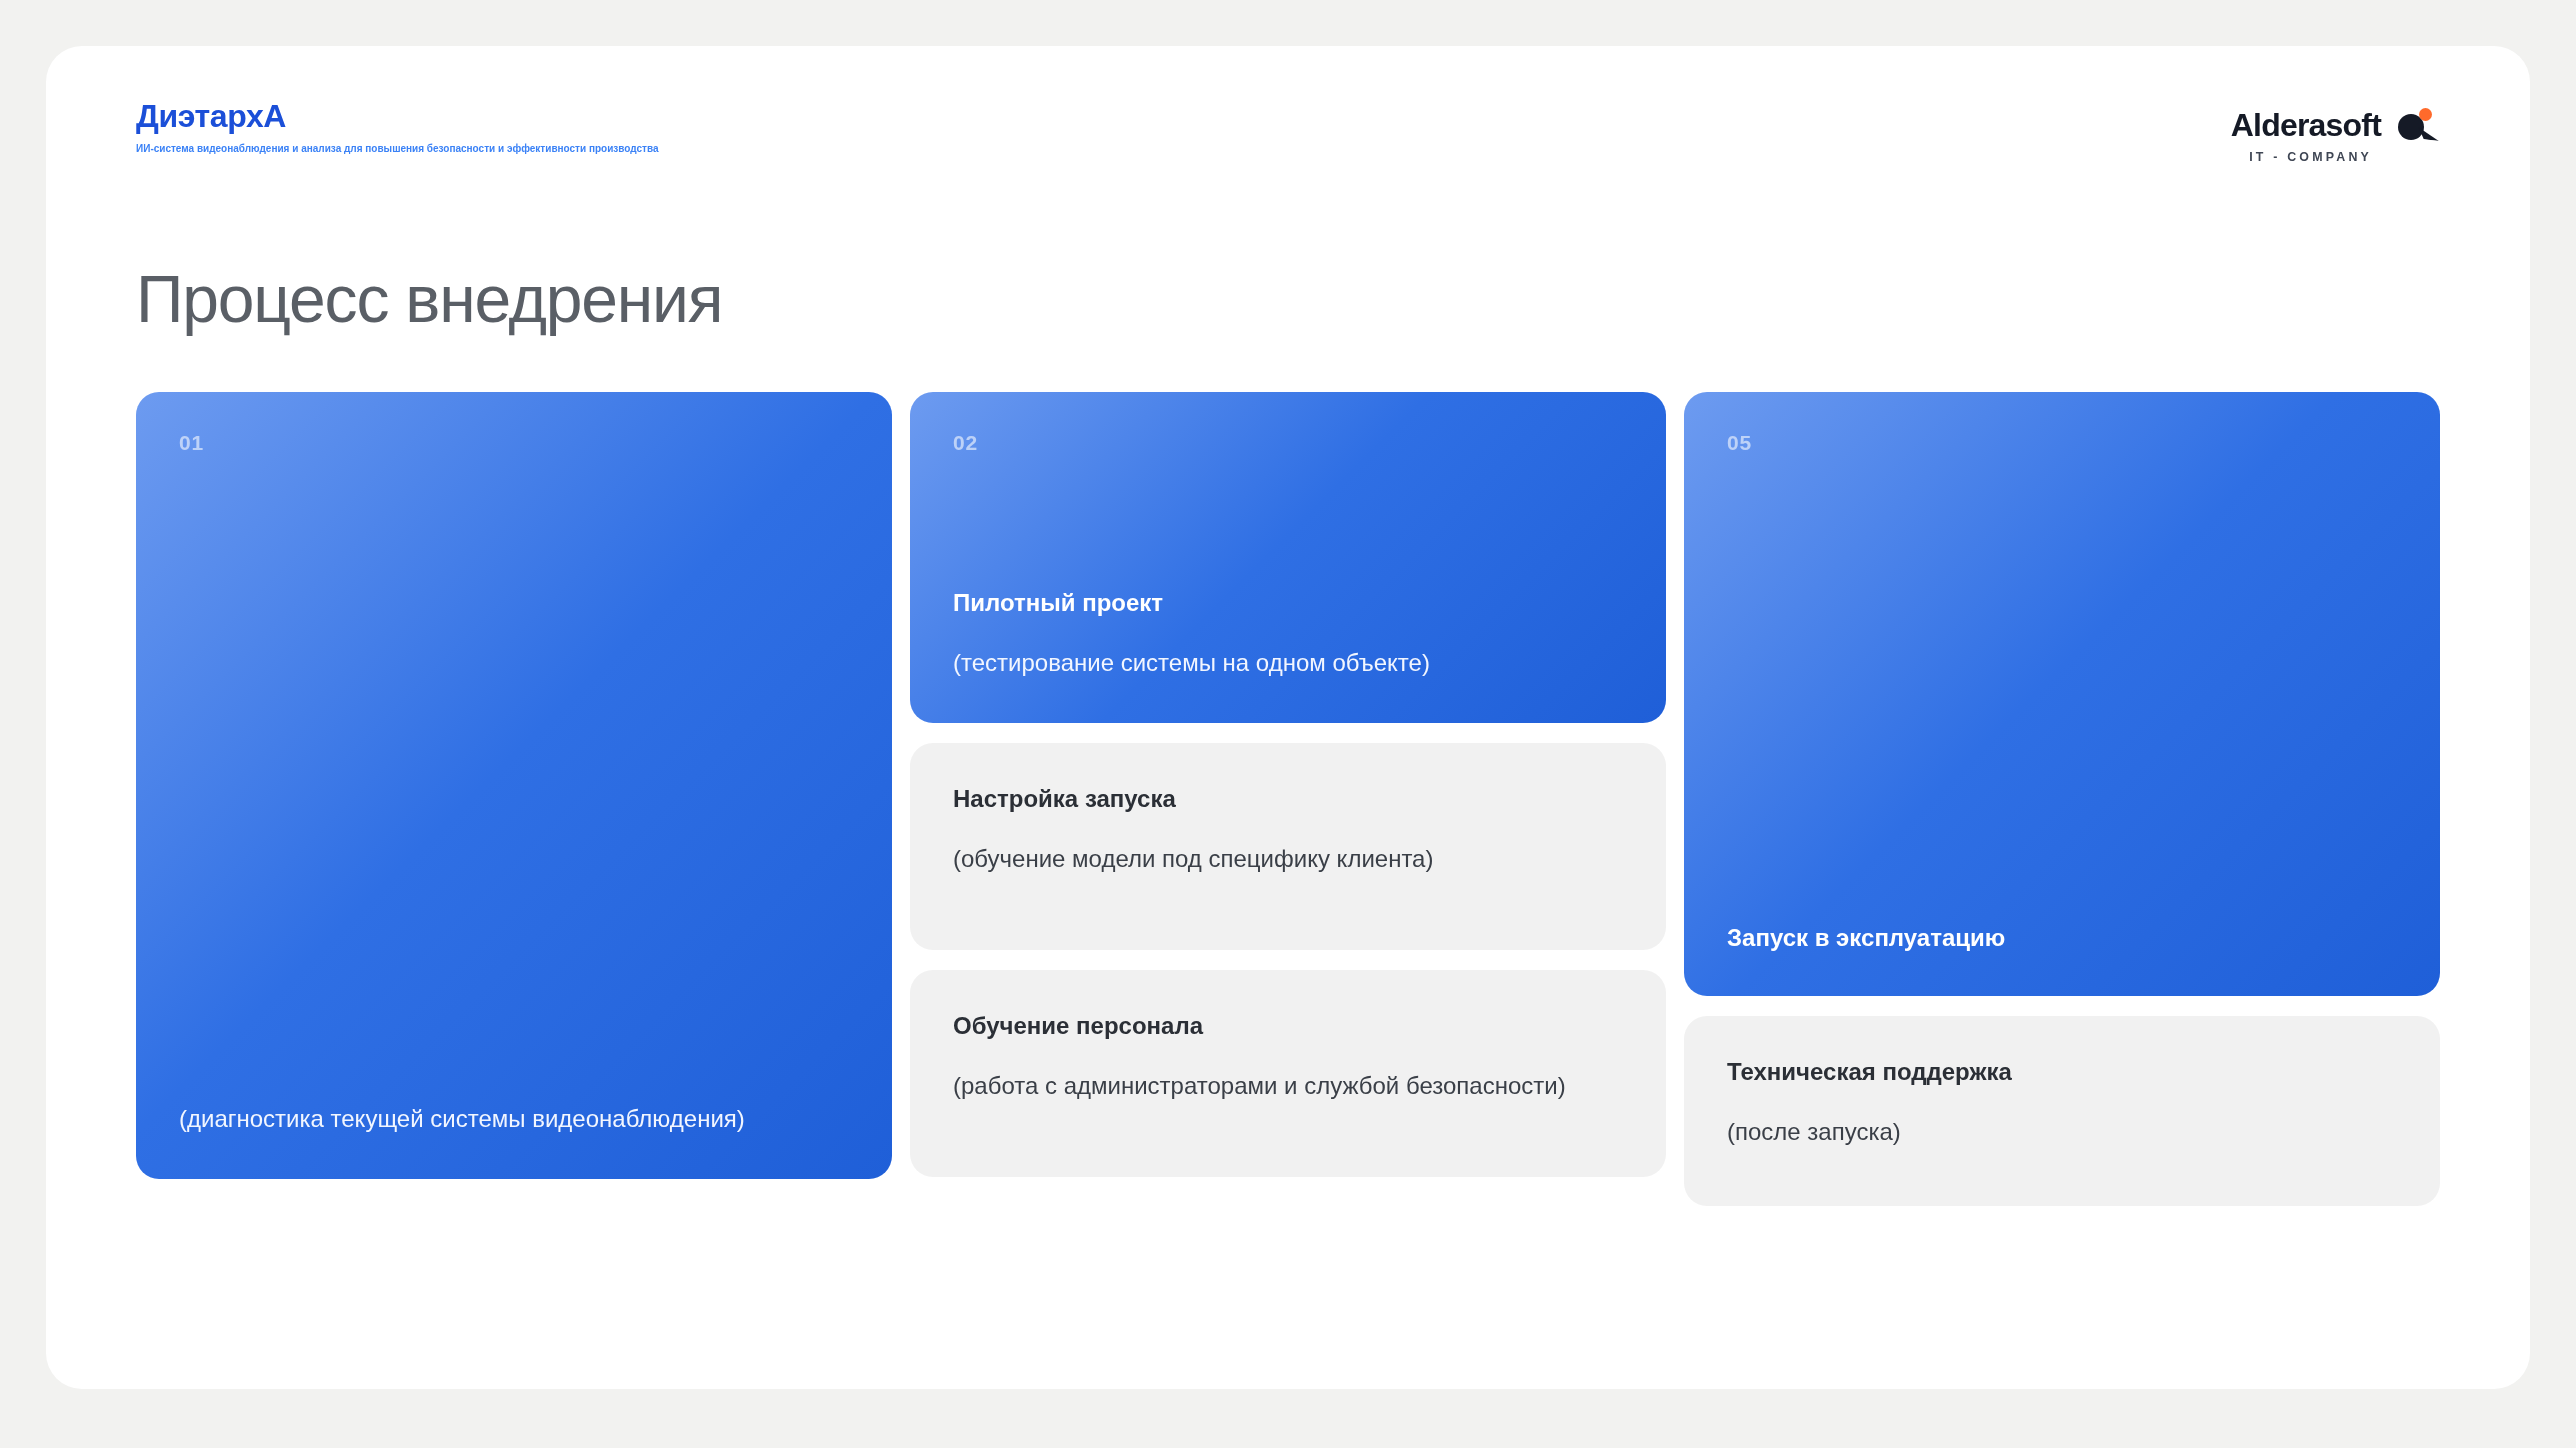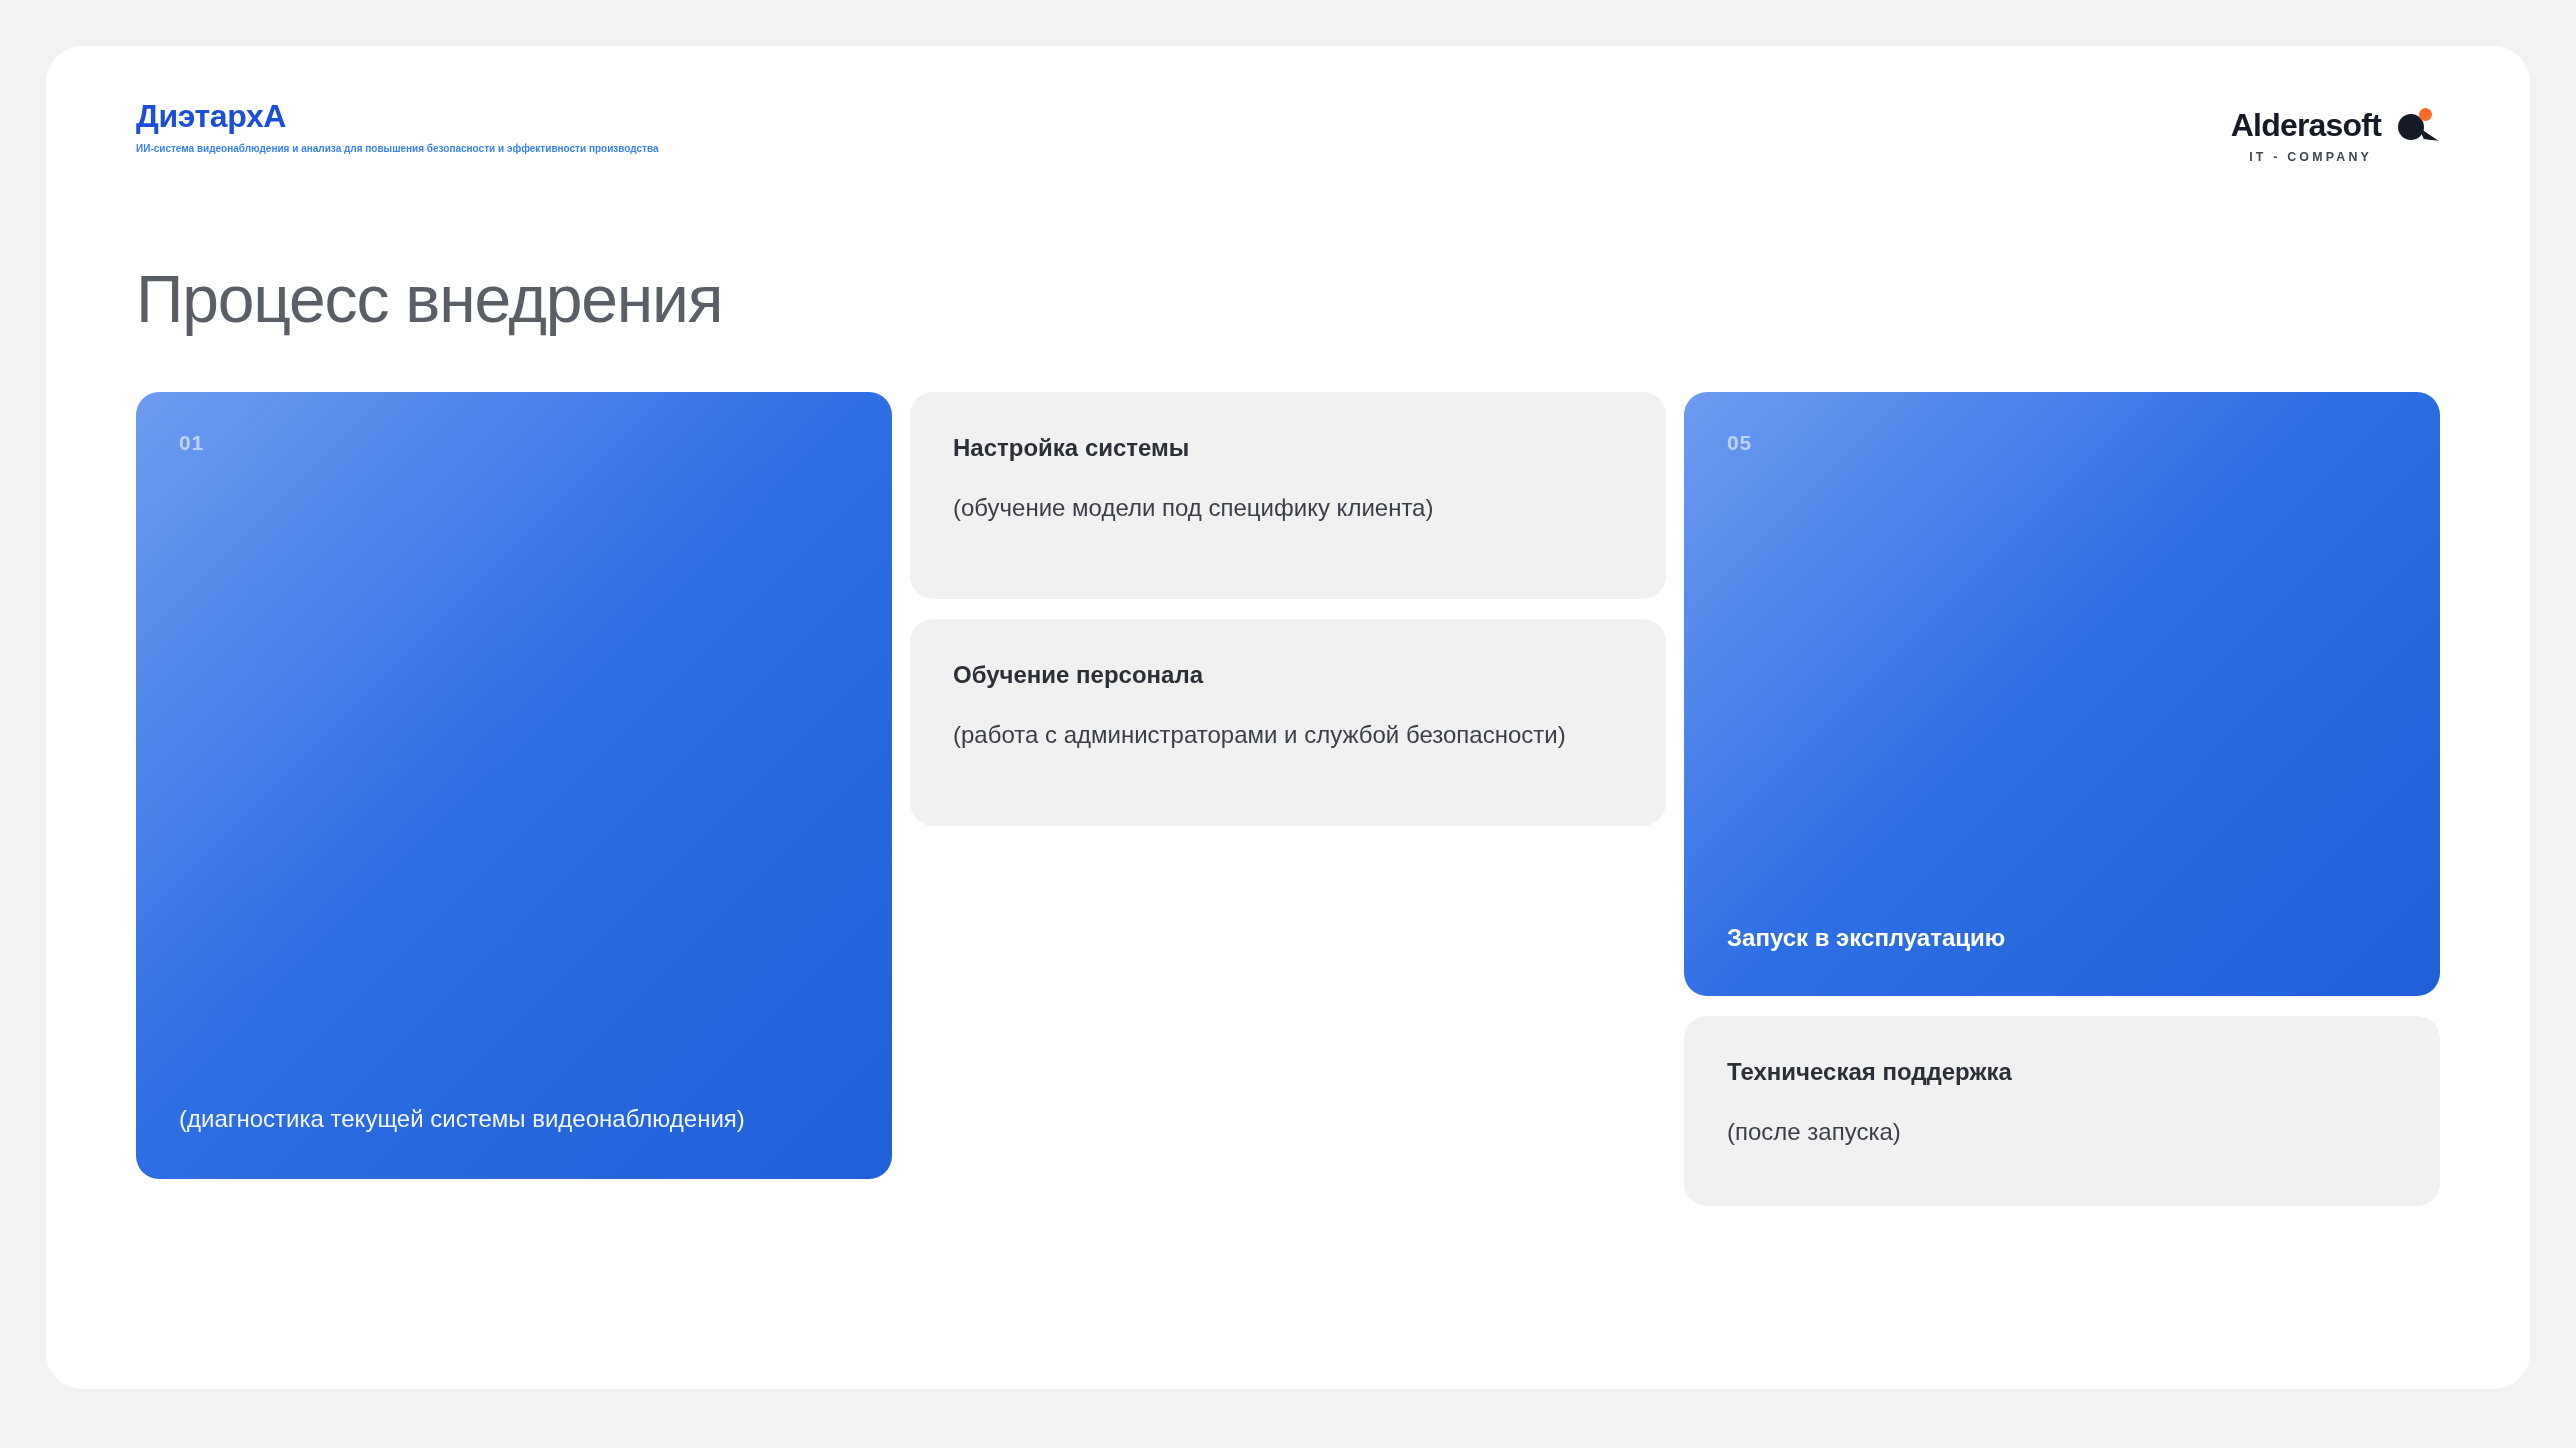--- a/index.html
+++ b/index.html
@@ -224,23 +224,29 @@
 
       <div class="column">
         <div class="card blue h-tall">
           <div class="card-num">01</div>
           <div class="card-spacer"></div>
           <div class="card-sub">(диагностика текущей системы видеонаблюдения)</div>
         </div>
       </div>
 
       <div class="column">
+        <div class="card blue h-pilot">
+          <div class="card-num">02</div>
+          <div class="card-spacer"></div>
+          <div class="card-title">Пилотный проект</div>
+          <div class="card-sub">(тестирование системы на одном объекте)</div>
+        </div>
 
         <div class="card grey h-setup">
-          <div class="card-title">Настройка системы</div>
+          <div class="card-title">Настройка запуска</div>
           <div class="card-sub">(обучение модели под специфику клиента)</div>
         </div>
 
         <div class="card grey h-train">
           <div class="card-title">Обучение персонала</div>
           <div class="card-sub">(работа с администраторами и службой безопасности)</div>
         </div>
       </div>
 
       <div class="column">

